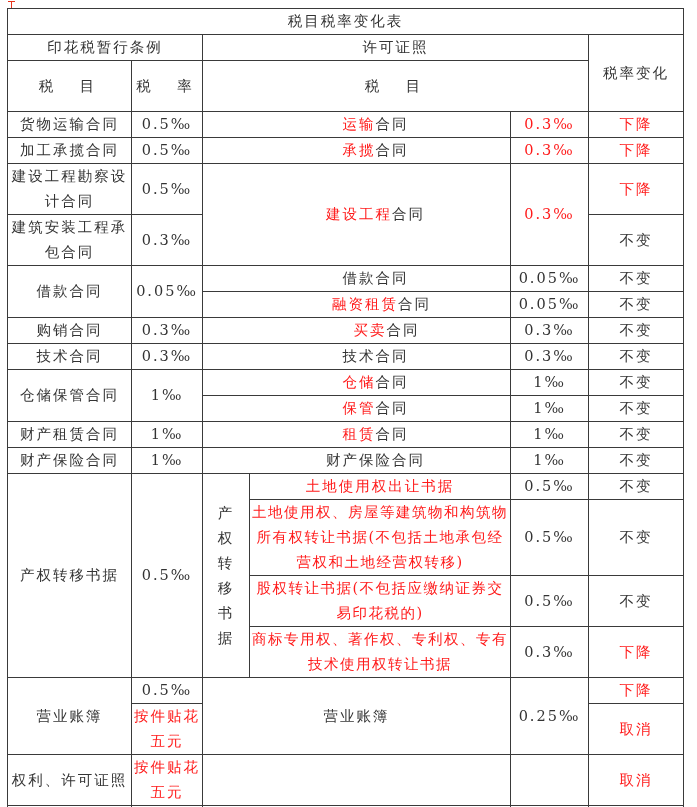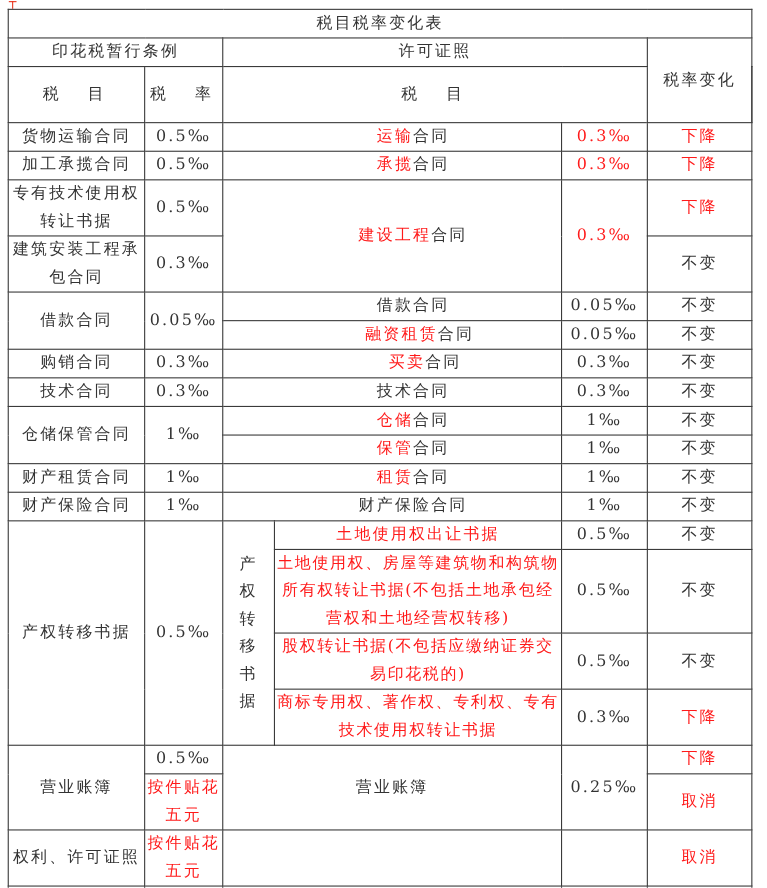--- a/index.html
+++ b/index.html
@@ -63,21 +63,21 @@
 
   <tr style="height:26px">
     <td>加工承揽合同</td>
     <td class="rate">0.5‰</td>
     <td colspan="2" style="padding-left:40px"><span class="red">承揽</span><span>合同</span></td>
     <td class="rate red">0.3‰</td>
     <td class="red">下降</td>
   </tr>
 
   <tr style="height:50px">
-    <td class="wrap">专有技术使用权转让书据</td>
+    <td class="wrap">建设工程勘察设计合同</td>
     <td class="rate">0.5‰</td>
     <td colspan="2" rowspan="2" style="padding-left:40px"><span class="red">建设工程</span><span>合同</span></td>
     <td rowspan="2" class="rate red">0.3‰</td>
     <td class="red">下降</td>
   </tr>
 
   <tr style="height:51px">
     <td class="wrap">建筑安装工程承包合同</td>
     <td class="rate">0.3‰</td>
     <td>不变</td>

